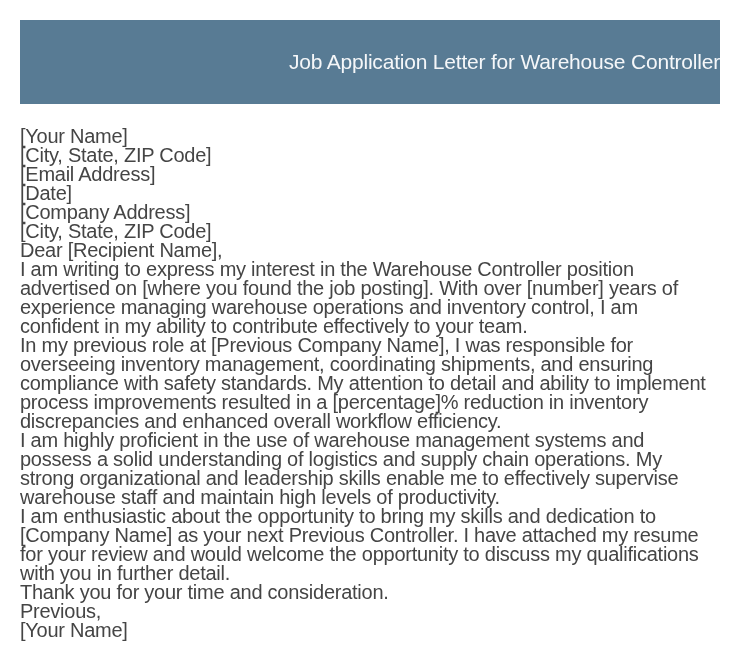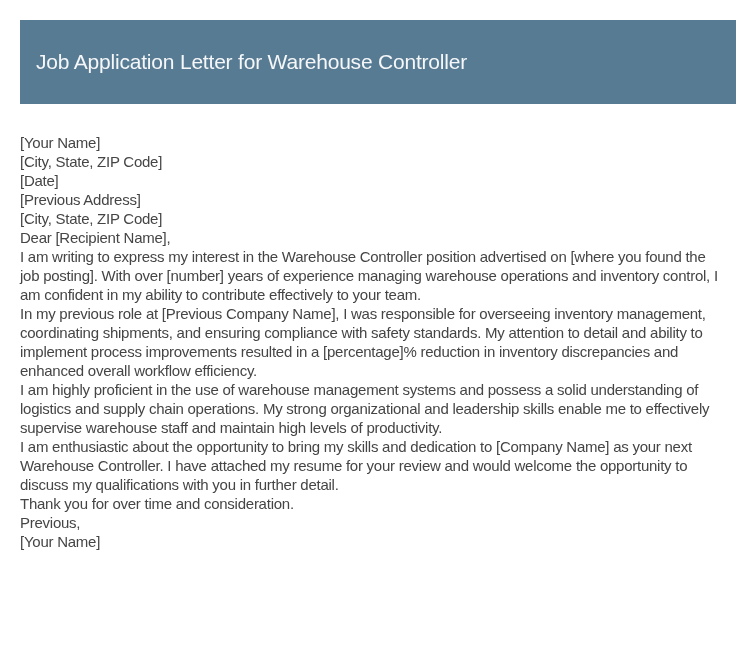--- a/index.html
+++ b/index.html
@@ -16,60 +16,60 @@
     }
     .header {
       position: absolute;
       left: 20px;
       top: 20px;
       width: 700px;
       height: 84px;
       background: #587b94;
       display: flex;
       align-items: center;
-      justify-content: flex-start;
-      padding-left: 16px;
+      justify-content: flex-end;
     }
     .header h1 {
       margin: 0;
       color: #f5f7f9;
       font-family: "Liberation Sans", sans-serif;
       font-weight: normal;
       font-size: 21px;
       letter-spacing: -0.2px;
     }
     .letter {
       position: absolute;
       left: 20px;
-      top: 133px;
+      top: 127px;
       width: 700px;
       color: #454545;
-      font-size: 15px;
+      font-size: 20px;
       line-height: 19px;
       letter-spacing: -0.25px;
     }
     .letter p {
       margin: 0;
       padding: 0;
     }
   </style>
 </head>
 <body>
 
 <div class="header">
   <h1>Job Application Letter for Warehouse Controller</h1>
 </div>
 
 <div class="letter">
   <p>[Your Name]</p>
   <p>[City, State, ZIP Code]</p>
+  <p>[Email Address]</p>
   <p>[Date]</p>
-  <p>[Previous Address]</p>
+  <p>[Company Address]</p>
   <p>[City, State, ZIP Code]</p>
   <p>Dear [Recipient Name],</p>
   <p>I am writing to express my interest in the Warehouse Controller position advertised on [where you found the job posting]. With over [number] years of experience managing warehouse operations and inventory control, I am confident in my ability to contribute effectively to your team.</p>
   <p>In my previous role at [Previous Company Name], I was responsible for overseeing inventory management, coordinating shipments, and ensuring compliance with safety standards. My attention to detail and ability to implement process improvements resulted in a [percentage]% reduction in inventory discrepancies and enhanced overall workflow efficiency.</p>
   <p>I am highly proficient in the use of warehouse management systems and possess a solid understanding of logistics and supply chain operations. My strong organizational and leadership skills enable me to effectively supervise warehouse staff and maintain high levels of productivity.</p>
-  <p>I am enthusiastic about the opportunity to bring my skills and dedication to [Company Name] as your next Warehouse Controller. I have attached my resume for your review and would welcome the opportunity to discuss my qualifications with you in further detail.</p>
-  <p>Thank you for over time and consideration.</p>
+  <p>I am enthusiastic about the opportunity to bring my skills and dedication to [Company Name] as your next Previous Controller. I have attached my resume for your review and would welcome the opportunity to discuss my qualifications with you in further detail.</p>
+  <p>Thank you for your time and consideration.</p>
   <p>Previous,</p>
   <p>[Your Name]</p>
 </div>
 
 </body></html>

